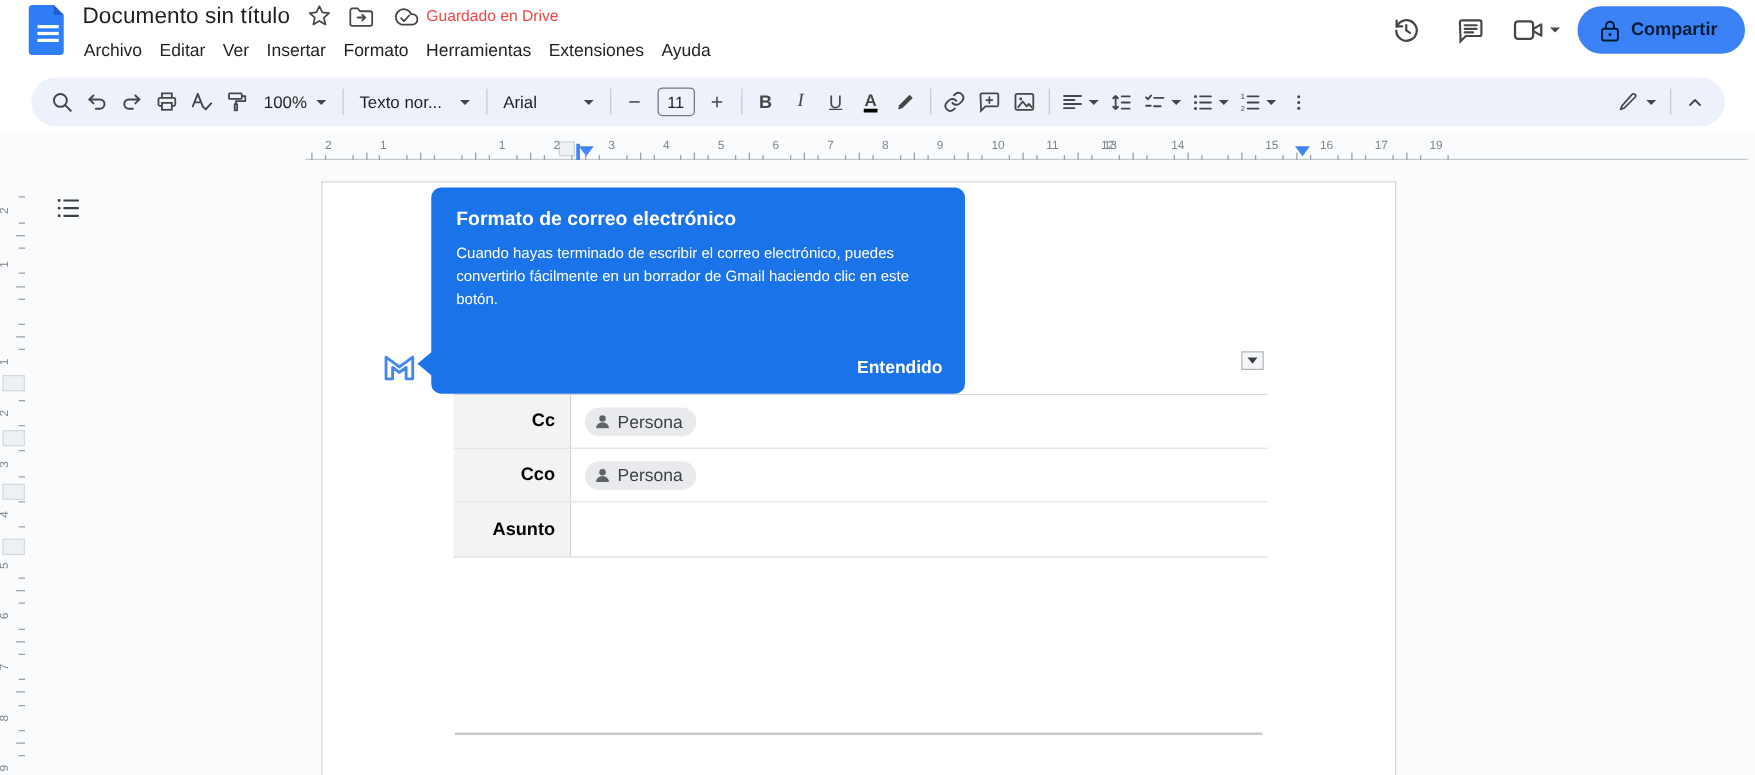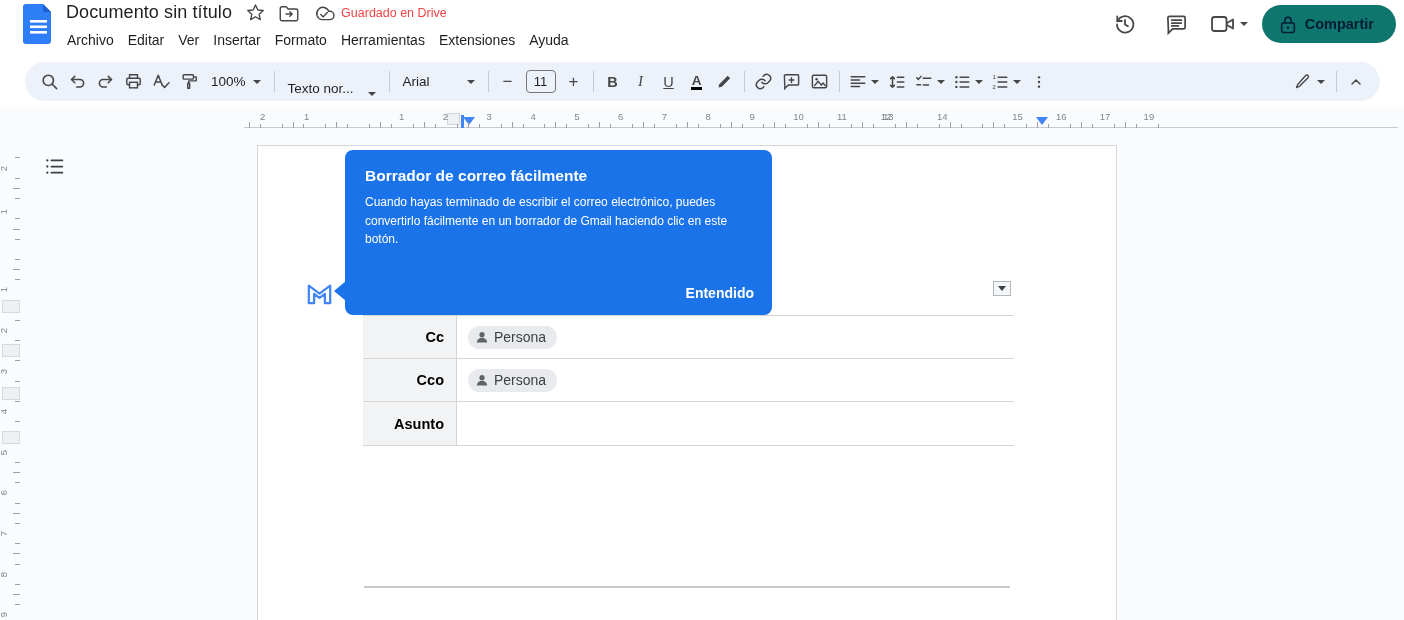--- a/index.html
+++ b/index.html
@@ -146,21 +146,21 @@
           <path d="M7 7.5 h10 M7 10.5 h10 M7 13.5 h7" stroke-linecap="round"></path>
         </svg>
       </button>
       <span class="meet">
         <svg width="26" height="22" viewBox="0 0 26 22" fill="none" stroke="#444746" stroke-width="1.8">
           <rect x="2" y="4" width="14.5" height="14" rx="2.5"></rect>
           <path d="M16.5 11.8 l6.5 3.7 V6.5 l-6.5 3.7" stroke-linejoin="round"></path>
         </svg>
         <span class="caret"></span>
       </span>
-      <button class="share-btn" style="background:#0f766e;">
+      <button class="share-btn" style="background:#3b82f6;">
         <svg width="16" height="19" viewBox="0 0 20 24" fill="none" stroke="#001d35" stroke-width="2">
           <rect x="2" y="10" width="16" height="12" rx="2"></rect>
           <path d="M6 10 V7 a4 4 0 0 1 8 0 v3"></path>
           <circle cx="10" cy="16" r="1.6" fill="#001d35" stroke="none"></circle>
         </svg>
         <span>Compartir</span>
       </button>
     </div>
   </div>
 
@@ -201,21 +201,21 @@
         <rect x="4" y="3.5" width="13" height="5.5" rx="1"></rect>
           <path d="M17 6.2 h3.5 v5 H11 v3"></path>
           <rect x="9.8" y="14.2" width="2.4" height="6.3"></rect>
       </svg>
     </button>
     <span class="tsel">
       <span>100%</span>
       <span class="caret"></span>
     </span>
     <span class="tsep"></span>
-    <span class="tsel" style="min-width:104px; justify-content:space-between;align-items:flex-end;">
+    <span class="tsel" style="min-width:104px; justify-content:space-between;">
       <span>Texto nor...</span>
       <span class="caret"></span>
     </span>
     <span class="tsep"></span>
     <span class="tsel" style="min-width:88px; justify-content:space-between;">
       <span>Arial</span>
       <span class="caret"></span>
     </span>
     <span class="tsep"></span>
     <button class="tbtn">
@@ -518,19 +518,19 @@
         <div class="erow last">
           <div class="elabel">Asunto</div>
           <div class="evalue"></div>
         </div>
       </div>
 
       <div class="body-sep"></div>
     </div>
 
     <div class="tooltip" style="background:#1a73e8;">
-      <div class="tt-title">Borrador de correo fácilmente</div>
+      <div class="tt-title">Formato de correo electrónico</div>
       <div class="tt-body">Cuando hayas terminado de escribir el correo electrónico, puedes convertirlo fácilmente en un borrador de Gmail haciendo clic en este botón.</div>
       <button class="tt-action">Entendido</button>
     </div>
 
   </div>
 </div>
 
 </body></html>

